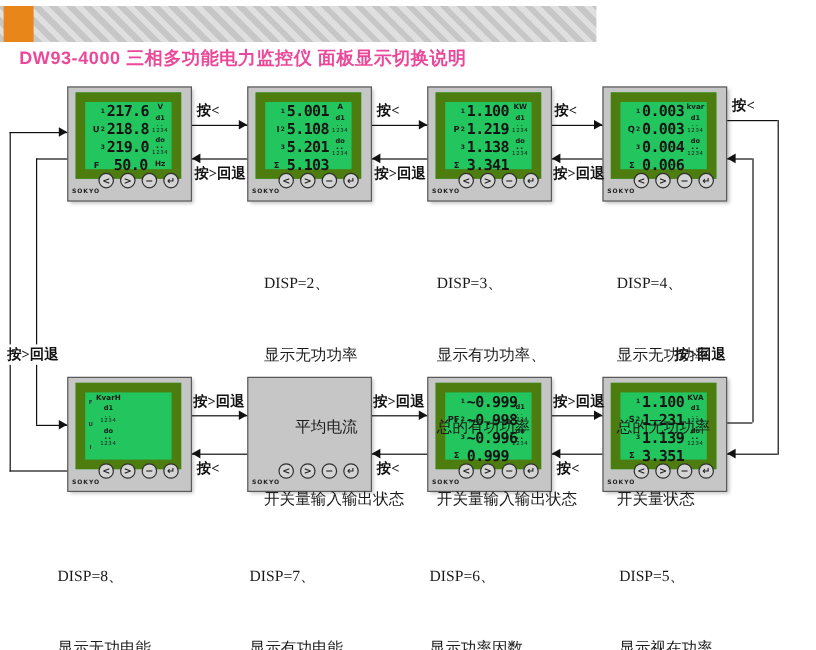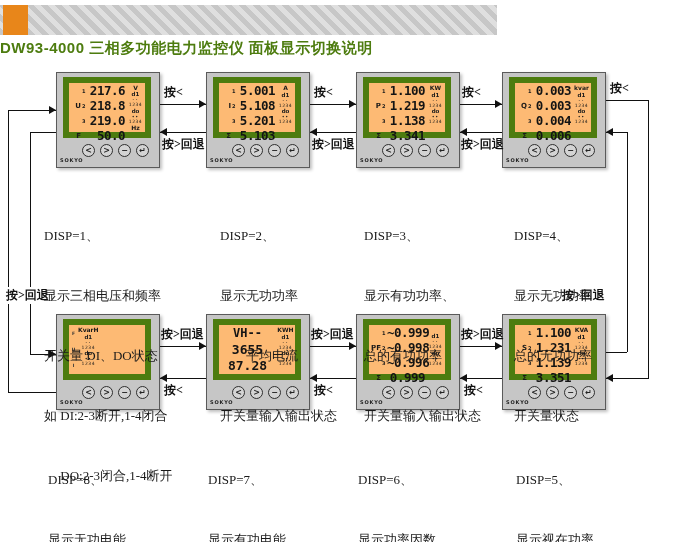--- a/index.html
+++ b/index.html
@@ -6,28 +6,28 @@
   .page{position:relative;width:680px;height:542px;background:#ffffff;overflow:hidden;
         font-family:"Liberation Sans",sans-serif;}
 
   
   .banner{position:absolute;left:0;top:5px;width:497px;height:30px;
           background:repeating-linear-gradient(45deg,#c7c7c7 0 5px,#dfdfdf 5px 10px);}
   .accent{position:absolute;left:3px;top:5px;width:25px;height:30px;background:#e8861a;}
   .title{position:absolute;left:40px;top:5px;height:30px;line-height:31px;
          font:bold 24px "Liberation Sans",sans-serif;color:#8e1d1d;letter-spacing:2px;
          text-shadow:1px 1px 1px rgba(60,60,60,.55);}
-  .subtitle{position:absolute;left:0;top:39px;font:bold 15px "Liberation Sans",sans-serif;
-            color:#4d7c0f;letter-spacing:.5px;}
+  .subtitle{position:absolute;left:16px;top:39px;font:bold 15px "Liberation Sans",sans-serif;
+            color:#ec4899;letter-spacing:.5px;}
 
   
   .meter{position:absolute;width:104px;height:96px;background:#c6c6c6;border:1px solid #5a5a5a;
          box-shadow:2px 2px 3px rgba(0,0,0,.25);box-sizing:border-box;}
-  .lcd{position:absolute;left:6px;top:4px;width:88px;height:61px;background:#fdba74;
-       border:6px solid #4d7c0f;box-sizing:border-box;display:flex;}
+  .lcd{position:absolute;left:6px;top:4px;width:88px;height:72px;background:#22c55e;
+       border:8px solid #4d7c0f;box-sizing:border-box;display:flex;}
   .lcd-main{flex:1;display:flex;flex-direction:column;justify-content:space-evenly;min-width:0;}
   .lrow{display:flex;align-items:center;}
   .pfx{flex:0 0 12px;text-align:right;font:bold 7px "DejaVu Sans",sans-serif;color:#1a1a1a;}
   .rnum{flex:0 0 5px;margin-left:1px;font:bold 5px "DejaVu Sans",sans-serif;color:#1a1a1a;}
   .val{flex:1;text-align:right;font:bold 12.5px "DejaVu Sans Mono",monospace;
        letter-spacing:-.5px;color:#141414;padding-right:1px;white-space:nowrap;}
   .rail{flex:0 0 19px;display:flex;flex-direction:column;justify-content:space-between;
         align-items:center;padding:1px 0;}
   .unit-t,.unit-b{font:bold 6px "DejaVu Sans",sans-serif;color:#1a1a1a;min-height:6px;}
   .ind{display:flex;flex-direction:column;align-items:center;line-height:1;color:#1a1a1a;}
@@ -282,41 +282,20 @@
     <div class="btns">
       <span class="btn">&lt;</span>
       <span class="btn">&gt;</span>
       <span class="btn">−</span>
       <span class="btn">↵</span>
     </div>
     <span class="brand">SOKYO</span>
   </div>
 
   <div class="meter" style="left:206px;top:314px">
-    <div class="lcd">
-      <div class="lcd-main">
-        <div class="erow etitle">VH--</div>
-        <div class="erow">3655</div>
-        <div class="erow">87.28</div>
-      </div>
-      <div class="rail">
-        <span class="unit-t">KWH</span>
-        <span class="ind">
-            <span class="lab">d1</span>
-            <span class="dots">··</span>
-            <span class="nums">1234</span>
-          </span>
-        <span class="ind">
-            <span class="lab">do</span>
-            <span class="dots">••</span>
-            <span class="nums">1234</span>
-          </span>
-        <span class="unit-b"></span>
-      </div>
-    </div>
     <div class="btns">
       <span class="btn">&lt;</span>
       <span class="btn">&gt;</span>
       <span class="btn">−</span>
       <span class="btn">↵</span>
     </div>
     <span class="brand">SOKYO</span>
   </div>
 
   <div class="meter" style="left:356px;top:314px">
@@ -471,27 +450,20 @@
   <div class="vline" style="left:648px;top:100px;height:279px"></div>
   <div class="hline" style="left:606px;top:378px;width:42px"></div>
   <div class="arr arr-l" style="left:606px;top:374px"></div>
   <div class="hline" style="left:606px;top:352px;width:21px"></div>
   <div class="vline" style="left:627px;top:132px;height:220px"></div>
   <div class="hline" style="left:606px;top:132px;width:21px"></div>
   <div class="arr arr-l" style="left:606px;top:128px"></div>
   <span class="clabel" style="left:610px;top:80px">按&lt;</span>
   <span class="clabel bg" style="left:560px;top:287px">按&gt;回退</span>
 
-  <div class="desc" style="left:44px;top:186px">
-    <div>DISP=1、</div>
-    <div>显示三相电压和频率</div>
-    <div>开关量 DI、DO状态</div>
-    <div>如 DI:2-3断开,1-4闭合</div>
-    <div>　 DO:2-3闭合,1-4断开</div>
-  </div>
   <div class="desc" style="left:220px;top:186px">
     <div>DISP=2、</div>
     <div>显示无功功率</div>
     <div>　　平均电流</div>
     <div>开关量输入输出状态</div>
   </div>
   <div class="desc" style="left:364px;top:186px">
     <div>DISP=3、</div>
     <div>显示有功功率、</div>
     <div>总的有功功率</div>

